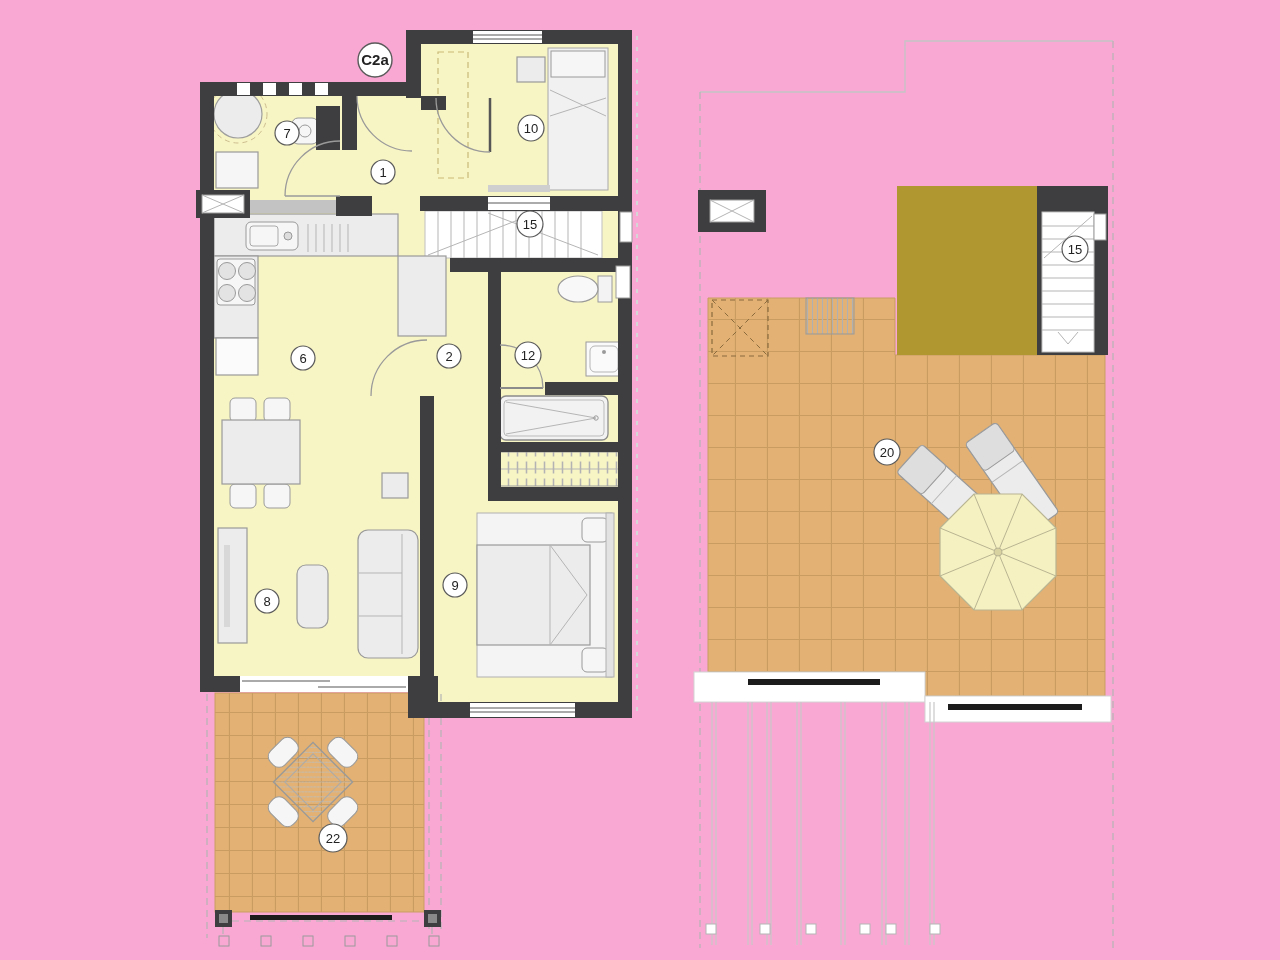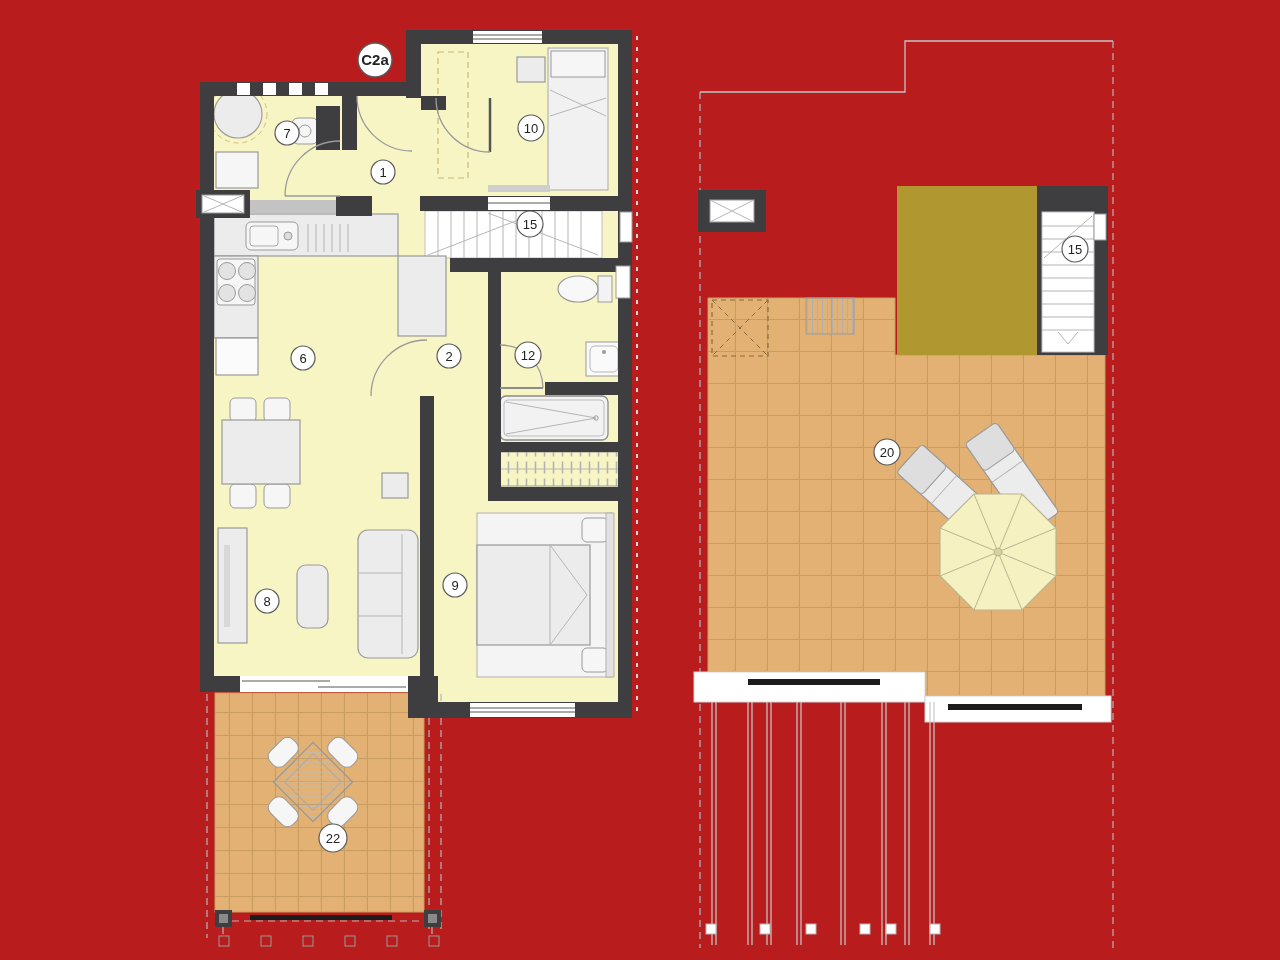--- a/index.html
+++ b/index.html
@@ -1,19 +1,19 @@
 <!DOCTYPE html>
 <html><head>
 <meta charset="utf-8">
 <style>
   html,body{margin:0;padding:0;background:#ffffff;}
   .stage{
     position:relative;
     width:1280px;height:960px;
-    background:#b91c1c;
+    background:#f9a8d4;
     font-family:"Liberation Sans", sans-serif;
     overflow:hidden;
   }
   svg{display:block;}
   .lbl circle{fill:#ffffff;stroke:#5a5a5a;stroke-width:1.2;}
   .lbl text{font-size:13px;text-anchor:middle;fill:#222222;}
   .unit text{font-size:15px;font-weight:bold;text-anchor:middle;fill:#222222;}
   .furn{fill:#ececec;stroke:#9a9a9a;stroke-width:1.2;}
   .furnlight{fill:#f6f6f6;stroke:#9a9a9a;stroke-width:1;}
   .thinline{stroke:#b5b5b5;stroke-width:1;fill:none;}

